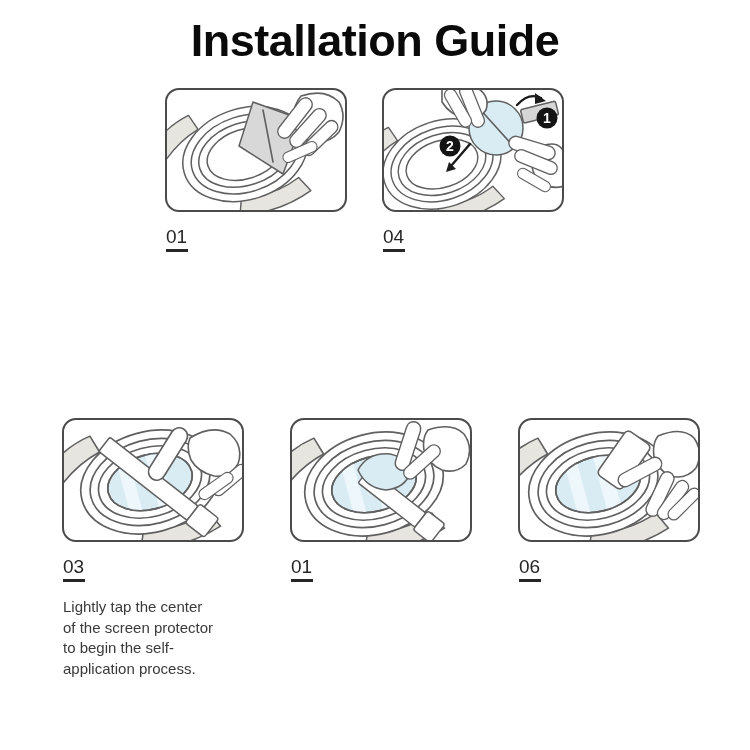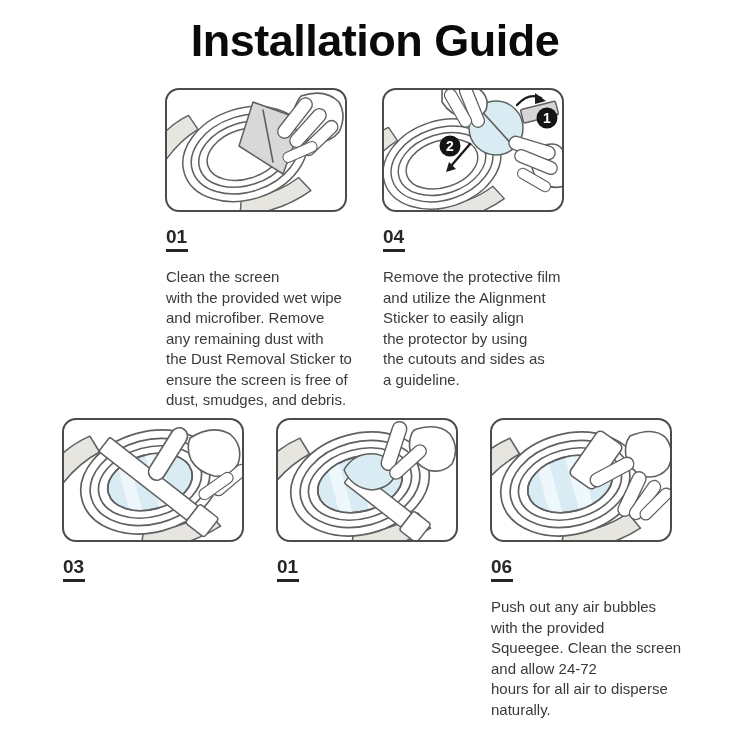--- a/index.html
+++ b/index.html
@@ -8,26 +8,26 @@
     --band-fill:#e7e5e0; --cloth-fill:#d8d8d8; --film-fill:#d9ecf4;
     --film-stripe:#eef7fb; --tab-fill:#d6d6d6; --badge-bg:#141414; --badge-text:#ffffff;
   }
   html,body{margin:0;padding:0;background:#fff;}
   .canvas{position:relative;width:750px;height:736px;background:var(--background);
     font-family:"Liberation Sans",sans-serif;overflow:hidden;margin:0 auto;}
   .title{position:absolute;top:16px;left:0;right:0;margin:0;text-align:center;
     font-size:45px;font-weight:700;letter-spacing:-0.5px;color:var(--title-text);line-height:1.1;}
   .row{position:absolute;display:flex;}
   .row-1{top:88px;left:165px;gap:35px;}
-  .row-2{top:418px;left:62px;gap:32px;}
+  .row-2{top:418px;left:62px;gap:46px;}
   .step{width:182px;}
   .illus{width:182px;height:124px;border:2px solid var(--box-border);border-radius:14px;
     box-sizing:border-box;background:#fff;overflow:hidden;}
   .illus svg{display:block;width:178px;height:120px;}
-  .step-number{display:inline-block;margin:15px 0 0 1px;font-size:19px;font-weight:700;
+  .step-number{display:inline-block;margin:15px 0 0 1px;font-size:19px;font-weight:400;
     line-height:1;color:var(--step-number);border-bottom:3px solid var(--step-number);
     padding:0 1px 3px 0;}
   .step-text{margin:15px 0 0 1px;width:205px;font-size:15px;line-height:1.37;
     color:var(--body-text);white-space:pre-line;}
   
   .ln{fill:none;stroke:var(--line-art);stroke-width:1.6;stroke-linecap:round;stroke-linejoin:round;}
   .wh{fill:#fff;stroke:var(--line-art);stroke-width:1.6;stroke-linecap:round;stroke-linejoin:round;}
   .band{fill:var(--band-fill);stroke:var(--line-art);stroke-width:1.5;stroke-linejoin:round;}
   .cloth{fill:var(--cloth-fill);stroke:var(--line-art);stroke-width:1.5;stroke-linejoin:round;}
   .film{fill:var(--film-fill);stroke:var(--line-art);stroke-width:1.5;}
@@ -85,27 +85,20 @@
           <g>
             <path class="wh" d="M134,6 Q158,-2 172,12 Q180,26 172,42 Q162,54 146,52 Q132,48 127,36 Q124,18 134,6 Z"></path>
             <use href="#cap" transform="translate(128,28) rotate(218) scale(0.85)"></use>
             <use href="#cap" transform="translate(141,38) rotate(222) scale(0.85)"></use>
             <use href="#cap" transform="translate(153,48) rotate(226) scale(0.8)"></use>
             <use href="#cap" transform="translate(133,62) rotate(246) scale(0.65)"></use>
           </g>
         </svg>
       </div>
       <div class="step-number">01</div>
-      <p class="step-text">Clean the screen
-with the provided wet wipe
-and microfiber. Remove
-any remaining dust with
-the Dust Removal Sticker to
-ensure the screen is free of
-dust, smudges, and debris.</p>
     </section>
 
     <section class="step">
       <div class="illus">
         <svg viewBox="0 0 178 120">
           <use href="#watch-body" transform="translate(58,74) rotate(-18) scale(0.9)"></use>
           <g>
             <circle class="film" cx="112" cy="38" r="27"></circle>
             <path class="ln" d="M94,17 L131,58"></path>
             <g transform="translate(140,26) rotate(-14)">
@@ -135,26 +128,20 @@
             <path class="arrow" d="M86,54 L67,76"></path>
             <polygon class="arrowhead" points="62,82 72,79 65,72"></polygon>
           </g>
           <g>
             <circle class="badge" cx="66" cy="56" r="10.5"></circle>
             <text class="badge-num" x="66" y="61">2</text>
           </g>
         </svg>
       </div>
       <div class="step-number">04</div>
-      <p class="step-text">Remove the protective film
-and utilize the Alignment
-Sticker to easily align
-the protector by using
-the cutouts and sides as
-a guideline.</p>
     </section>
   </div>
 
   <div class="row row-2">
 
     <section class="step">
       <div class="illus">
         <svg viewBox="0 0 178 120">
           <use href="#watch-body" transform="translate(86,62) rotate(-15) scale(1.05)"></use>
           <use href="#screen-film" transform="translate(86,62) rotate(-15) scale(1.05)"></use>
@@ -164,20 +151,24 @@
           </g>
           <g>
             <path class="wh" d="M126,18 Q148,4 166,14 Q180,26 174,44 Q166,58 150,56 Q134,52 127,40 Q122,28 126,18 Z"></path>
             <use href="#cap" transform="translate(166,60) rotate(230) scale(0.75)"></use>
             <use href="#cap" transform="translate(152,66) rotate(235) scale(0.7)"></use>
             <use href="#cap" transform="translate(104,34) rotate(212) scale(1.05)"></use>
           </g>
         </svg>
       </div>
       <div class="step-number">03</div>
+      <p class="step-text">Lightly tap the center
+of the screen protector
+to begin the self-
+application process.</p>
     </section>
 
     <section class="step">
       <div class="illus">
         <svg viewBox="0 0 178 120">
           <use href="#watch-body" transform="translate(82,64) rotate(-15) scale(1.05)"></use>
           <use href="#screen-film" transform="translate(82,64) rotate(-15) scale(1.05)"></use>
           <g transform="translate(100,78) rotate(38)">
             <rect class="strip" x="-36" y="-9" width="72" height="18" rx="2"></rect>
             <rect class="strip" x="36" y="-12" width="22" height="24" rx="3"></rect>
@@ -204,21 +195,15 @@
           <g>
             <path class="wh" d="M138,16 Q162,6 174,18 Q184,32 176,48 Q166,60 150,56 Q138,50 134,36 Q132,24 138,16 Z"></path>
             <use href="#cap" transform="translate(140,74) rotate(205) scale(0.85)"></use>
             <use href="#cap" transform="translate(153,80) rotate(215) scale(0.8)"></use>
             <use href="#cap" transform="translate(164,84) rotate(225) scale(0.72)"></use>
             <use href="#cap" transform="translate(120,52) rotate(242) scale(0.85)"></use>
           </g>
         </svg>
       </div>
       <div class="step-number">06</div>
-      <p class="step-text">Push out any air bubbles
-with the provided
-Squeegee. Clean the screen
-and allow 24-72
-hours for all air to disperse
-naturally.</p>
     </section>
   </div>
 </div>
 
 </body></html>

